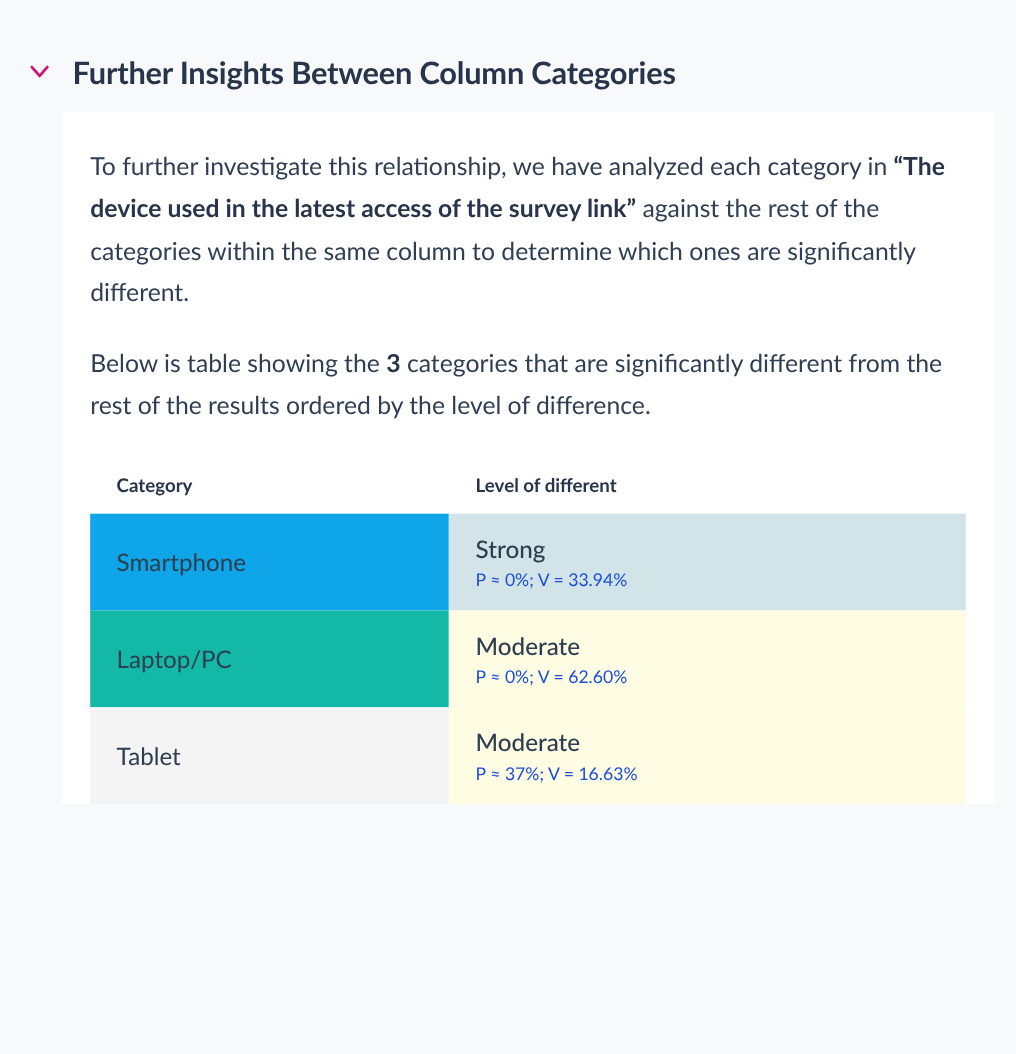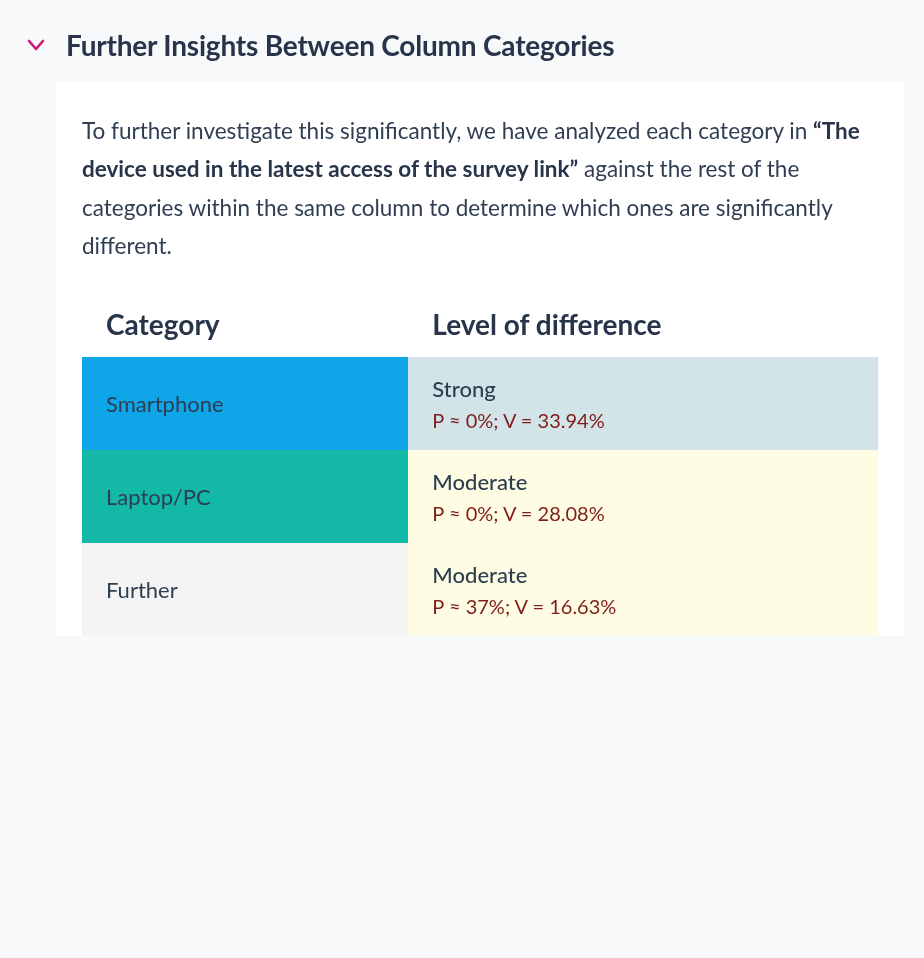--- a/index.html
+++ b/index.html
@@ -9,20 +9,21 @@
     color: #2c3e50;
     width: 924px;
     height: 958px;
     padding: 20px 14px;
   }
   .header-row {
     display: flex;
     align-items: center;
     gap: 18px;
     padding: 8px 10px 20px 10px;
+    margin-top: 20px;
   }
   .chevron {
     flex: none;
     display: inline-flex;
     align-items: center;
     justify-content: center;
     cursor: pointer;
   }
   .section-title {
     font-size: 28px;
@@ -44,21 +45,21 @@
     margin-bottom: 26px;
   }
   .para .bold { font-weight: 700; color: #27344a; }
   .table {
     width: 100%;
     border-collapse: collapse;
     margin-top: 6px;
   }
   .thead-row th {
     text-align: left;
-    font-size: 28px;
+    font-size: 17px;
     font-weight: 700;
     color: #27344a;
     padding: 16px 24px;
   }
   .row td { vertical-align: middle; }
   .cat-cell {
     background: #f4f4f4;
     font-size: 22px;
     color: #2c3e50;
     padding: 26px 24px;
@@ -70,69 +71,74 @@
   .level-cell { padding: 18px 24px; margin-left: 28px; }
   .level-strong { background: #d2e4e7; }
   .level-moderate { background: #fefde3; }
   .level-label {
     font-size: 22px;
     color: #2c3e50;
     margin-bottom: 6px;
     font-weight: 500;
   }
   .level-stats {
-    font-size: 20px;
-    color: #7f1d1d;
+    font-size: 16px;
+    color: #1d4ed8;
   }
 </style>
 </head>
 <body>
 
 <div class="header-row">
   <span class="chevron">
     <svg width="24" height="24" viewBox="0 0 24 24" fill="none">
       <path d="M5 8 L12 16 L19 8" stroke="#cf1578" stroke-width="2.6" stroke-linecap="round" stroke-linejoin="round"></path>
     </svg>
   </span>
   <h2 class="section-title">Further Insights Between Column Categories</h2>
 </div>
 
 <div class="card">
 
   <p class="para">
-    <span>To further investigate this significantly, we have analyzed each category in </span>
+    <span>To further investigate this relationship, we have analyzed each category in </span>
     <span class="bold">“The device used in the latest access of the survey link”</span>
     <span> against the rest of the categories within the same column to determine which ones are significantly different.</span>
   </p>
 
+  <p class="para">
+    <span>Below is table showing the </span>
+    <span class="bold">3</span>
+    <span> categories that are significantly different from the rest of the results ordered by the level of difference.</span>
+  </p>
 
   <table class="table">
     <thead>
       <tr class="thead-row">
         <th>Category</th>
-        <th>Level of difference</th>
+        <th>Level of different</th>
       </tr>
     </thead>
     <tbody>
       <tr class="row row1">
         <td class="cat-cell">Smartphone</td>
         <td class="level-cell level-strong">
           <div class="level-label">Strong</div>
           <div class="level-stats">P ≈ 0%; V = 33.94%</div>
         </td>
       </tr>
       <tr class="row row2">
         <td class="cat-cell">Laptop/PC</td>
         <td class="level-cell level-moderate">
           <div class="level-label">Moderate</div>
-          <div class="level-stats">P ≈ 0%; V = 28.08%</div>
+          <div class="level-stats">P ≈ 0%; V = 62.60%</div>
         </td>
       </tr>
       <tr class="row row3">
-        <td class="cat-cell">Further</td>
+        <td class="cat-cell">Tablet</td>
         <td class="level-cell level-moderate">
           <div class="level-label">Moderate</div>
           <div class="level-stats">P ≈ 37%; V = 16.63%</div>
         </td>
       </tr>
     </tbody>
   </table>
 
 </div>
 

